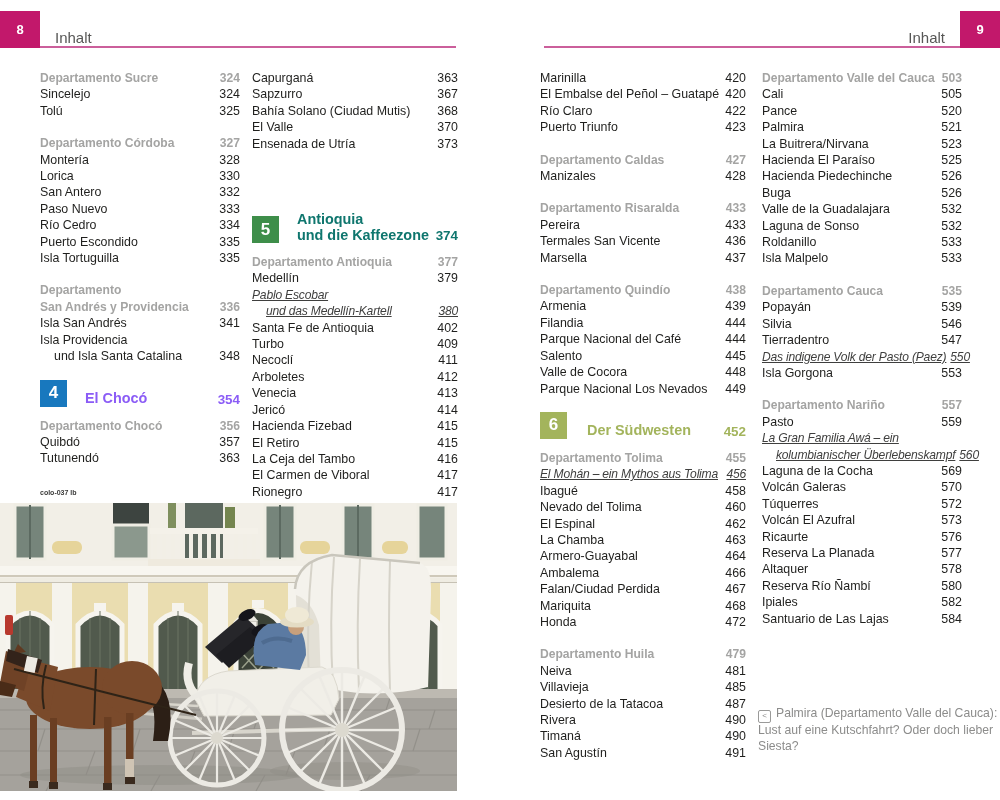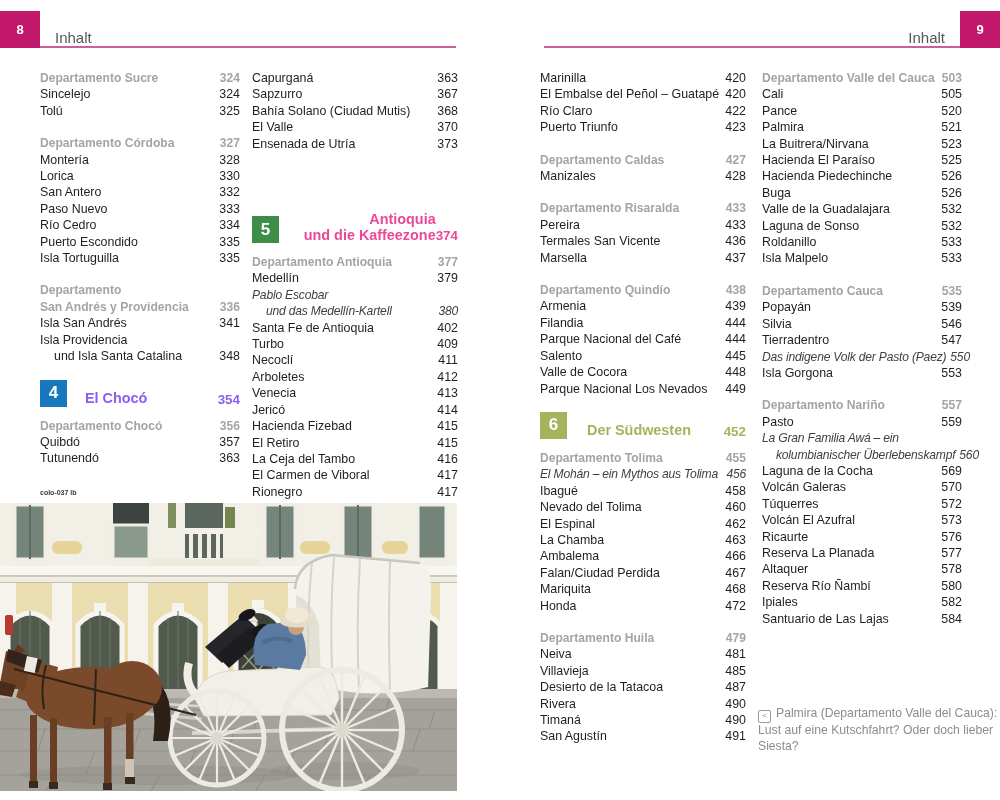--- a/index.html
+++ b/index.html
@@ -27,35 +27,35 @@
   #col-l1{left:40px;width:200px;}
   #col-l2{left:252px;width:206px;}
   #col-r1{left:540px;width:206px;}
   #col-r2{left:762px;width:200px;}
 
   .row{display:flex;justify-content:space-between;align-items:baseline;
        line-height:16.4px;font-size:12.4px;color:#1f1f1d;gap:4px;}
   .row .lbl{flex:1;white-space:nowrap;}
   .row .pg{text-align:right;white-space:nowrap;}
   .row.head{color:#a4a4a3;font-weight:bold;font-size:12.1px;}
-  .row.italic{font-style:italic;color:#3f3f3e;font-size:12.1px;letter-spacing:-0.2px;}
+  .row.italic{font-style:italic;color:#3f3f3e;font-size:12.1px;letter-spacing:-0.2px;text-decoration:underline;}
   .row .cont{padding-left:14px;}
   .gap{height:16px;}
   .gap-lg{height:45px;}
 
   
   .chapter{display:flex;align-items:flex-end;margin:15px 0 11px 0;}
   .chapter-box{width:27px;height:27px;color:#fff;font-weight:bold;font-size:17px;
     display:flex;align-items:center;justify-content:center;flex:0 0 27px;}
   .chapter-title{flex:1;margin-left:18px;font-weight:bold;font-size:14.4px;line-height:15.5px;}
   .chapter-page{font-weight:bold;font-size:13.4px;}
   .chapter.blue .chapter-box{background:#1878be;}
   .chapter.blue .chapter-title,.chapter.blue .chapter-page{color:#8b5cf6;}
   .chapter.green .chapter-box{background:#3e8e4a;}
-  .chapter.green .chapter-title,.chapter.green .chapter-page{color:#ec4899;text-align:right;}
+  .chapter.green .chapter-title,.chapter.green .chapter-page{color:#0f766e;}
   .chapter.olive .chapter-box{background:#a3b45c;}
   .chapter.olive .chapter-title,.chapter.olive .chapter-page{color:#a3b45c;margin-left:20px;}
 
   
   .photo-credit{position:absolute;left:40px;top:489px;font-size:7px;font-weight:bold;color:#3a3a39;}
   .photo{position:absolute;left:0;top:503px;width:457px;height:288px;}
   .photo svg{display:block;width:457px;height:288px;}
 
   
   .caption{position:absolute;left:758px;top:705px;font-size:12.2px;color:#8c8c8b;line-height:16.5px;}
@@ -340,20 +340,24 @@
       <span class="lbl">Nevado del Tolima</span>
       <span class="pg">460</span>
     </div>
     <div class="row">
       <span class="lbl">El Espinal</span>
       <span class="pg">462</span>
     </div>
     <div class="row">
       <span class="lbl">La Chamba</span>
       <span class="pg">463</span>
+    </div>
+    <div class="row">
+      <span class="lbl">Armero-Guayabal</span>
+      <span class="pg">464</span>
     </div>
     <div class="row">
       <span class="lbl">Ambalema</span>
       <span class="pg">466</span>
     </div>
     <div class="row">
       <span class="lbl">Falan/Ciudad Perdida</span>
       <span class="pg">467</span>
     </div>
     <div class="row">

